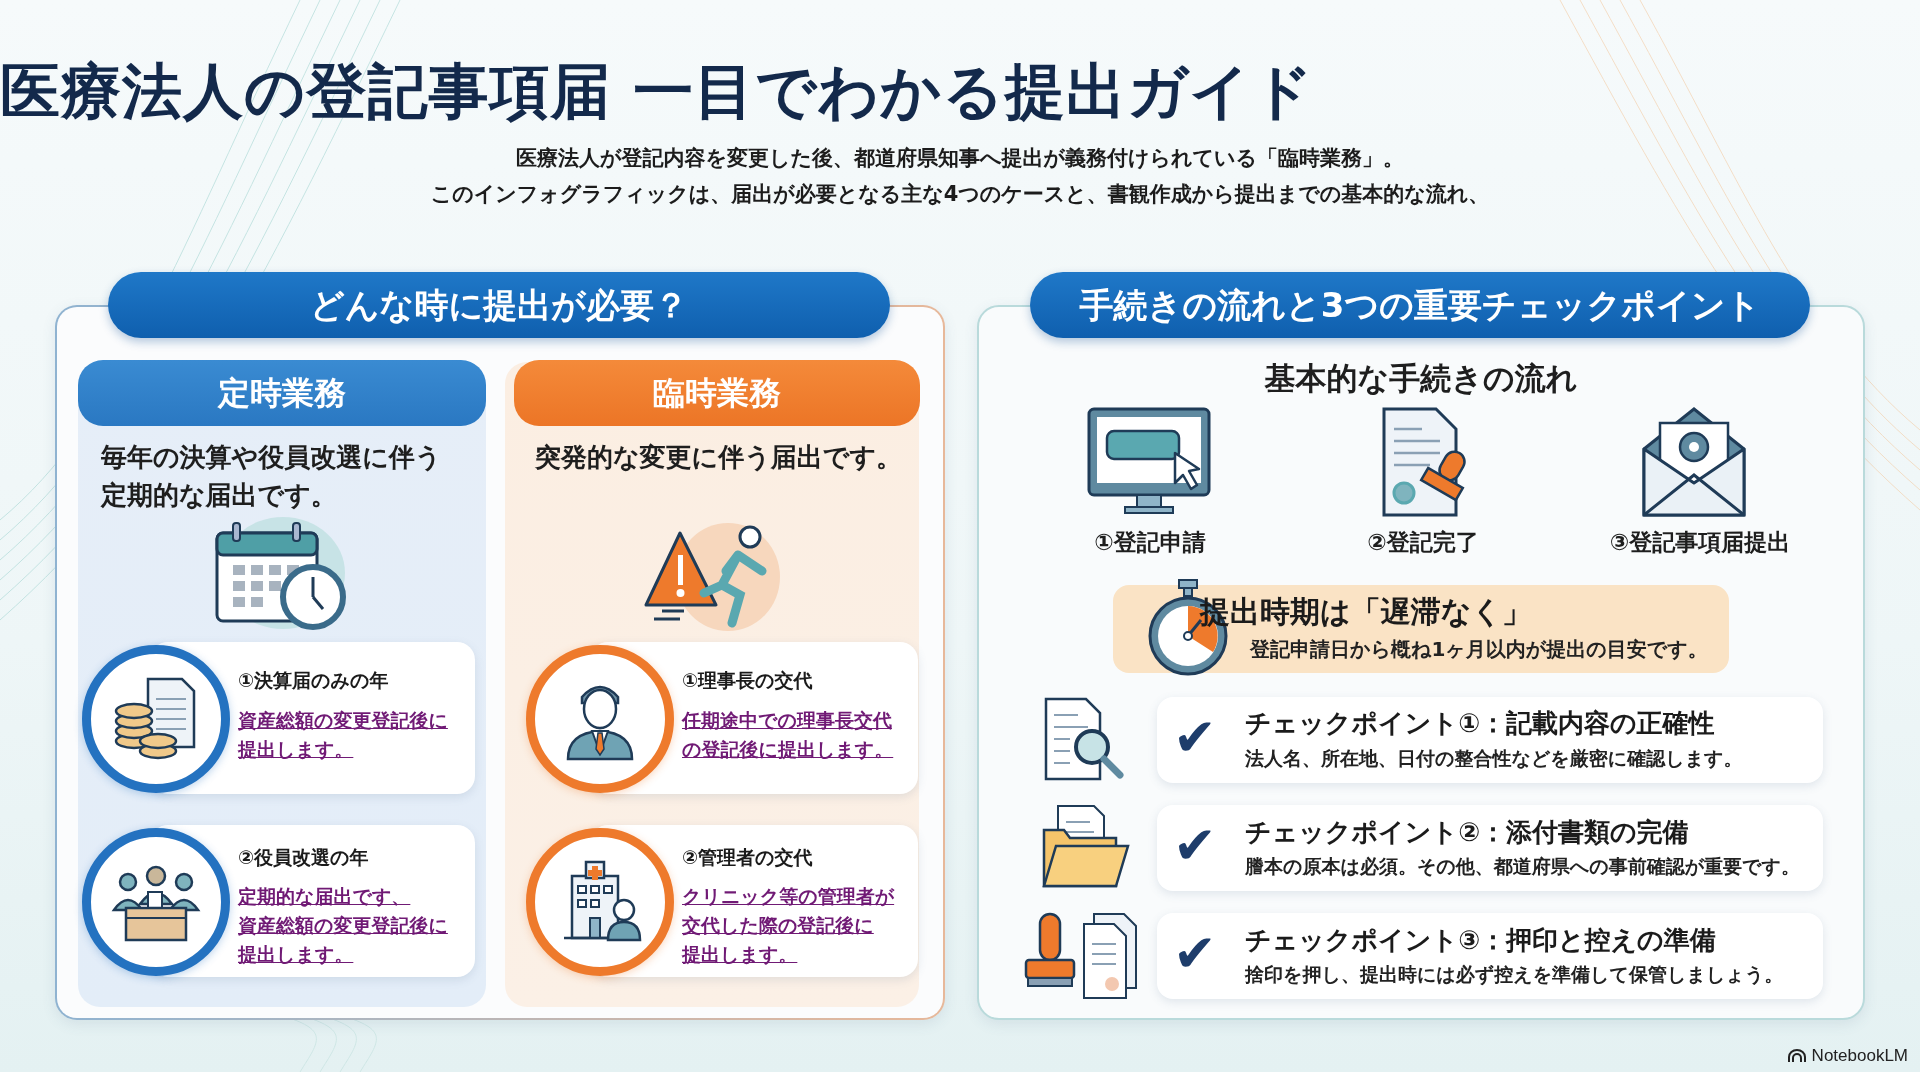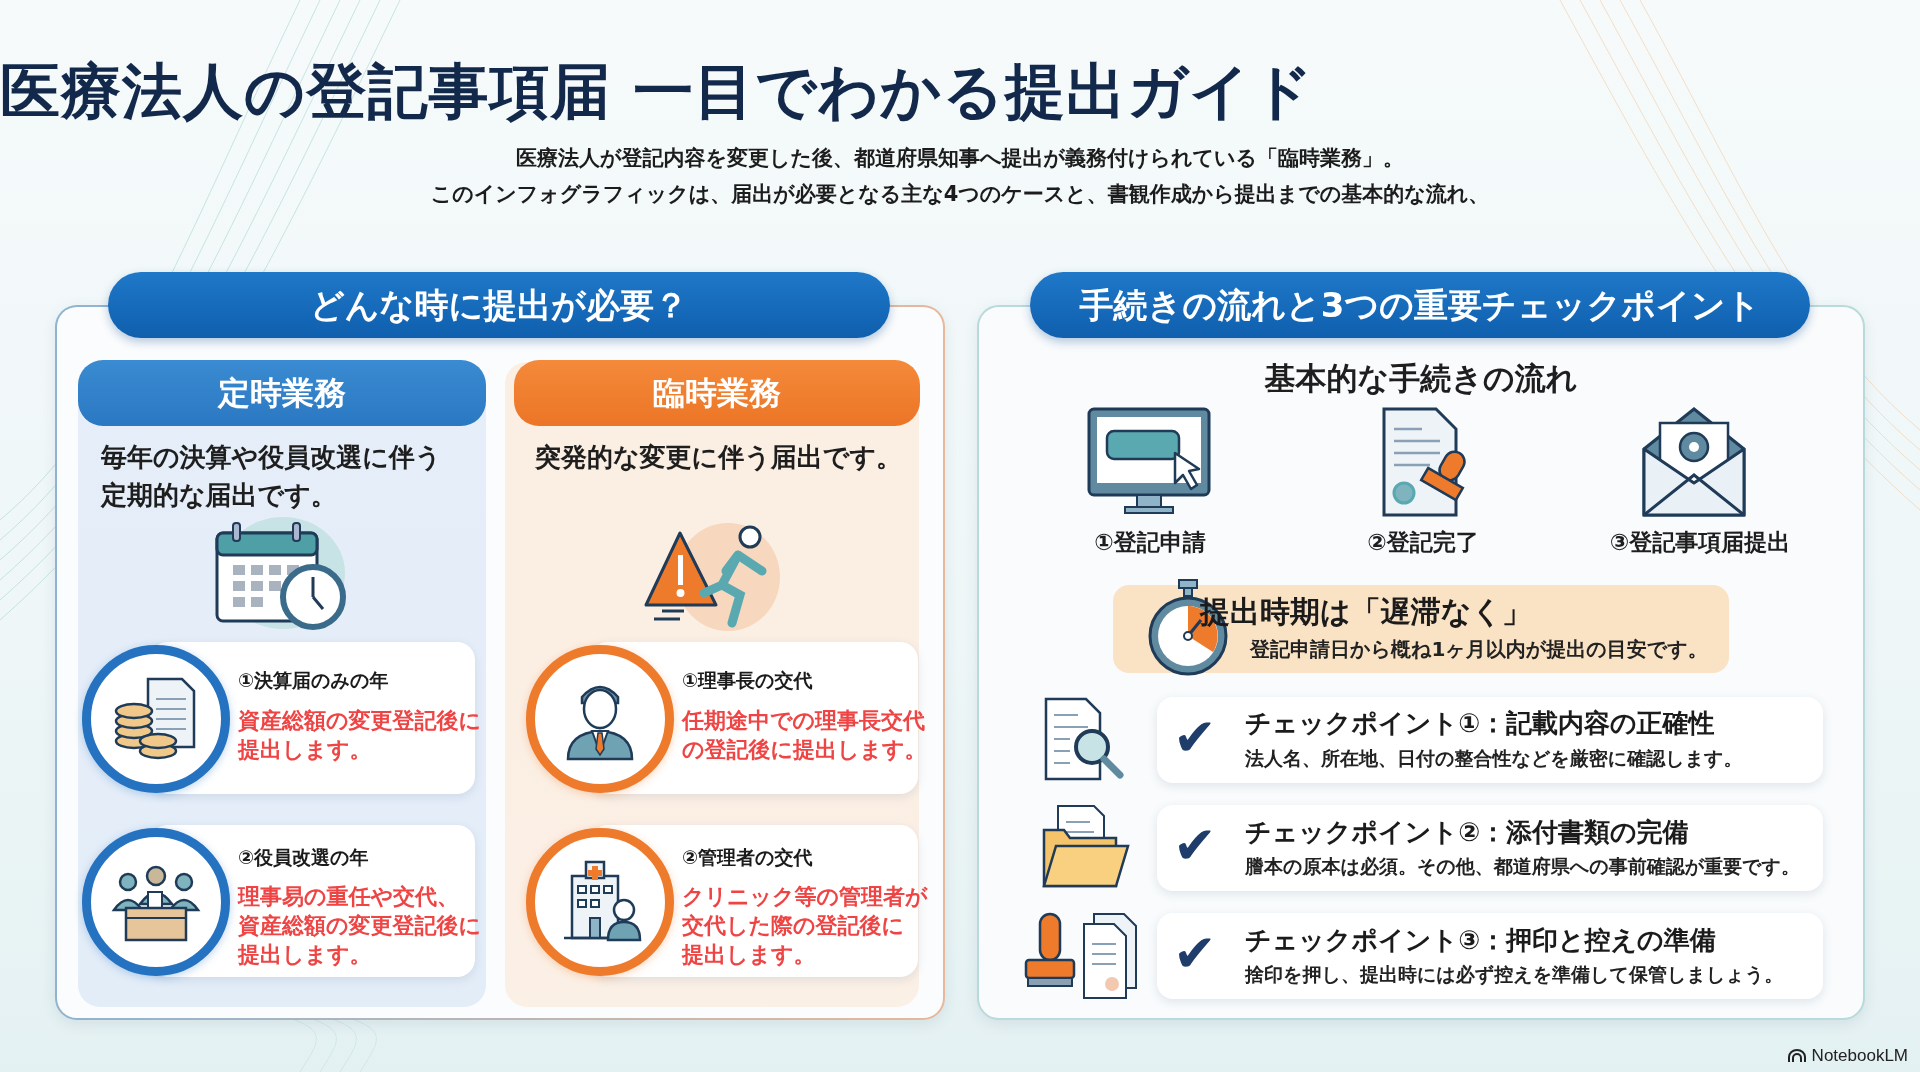--- a/index.html
+++ b/index.html
@@ -58,21 +58,21 @@
     position: absolute; height: 152px; background: #fff; border-radius: 18px;
     box-shadow: 0 3px 10px rgba(80,110,140,0.15);
   }
   .case-ring {
     position: absolute; width: 148px; height: 148px; border-radius: 50%; background: #fff;
     z-index: 4; display: flex; align-items: center; justify-content: center;
   }
   .case-ring.blue { border: 9px solid #2472c0; box-shadow: 0 2px 8px rgba(36,114,192,0.3); }
   .case-ring.orange { border: 9px solid #ee7a2c; box-shadow: 0 2px 8px rgba(238,122,44,0.3); }
   .case-title { position: absolute; font-size: 19px; font-weight: bold; color: #1b1b1b; }
-  .case-desc { position: absolute; font-size: 22px; font-weight: bold; line-height: 29px; color: #ef4444; }
+  .case-desc { position: absolute; font-size: 19px; font-weight: bold; line-height: 29px; color: #701a75; text-decoration: underline; }
   .flow-title { position: absolute; left: 977px; width: 888px; top: 358px; text-align: center;
     font-size: 31px; font-weight: bold; color: #1e1e1e; }
   .step-label { position: absolute; top: 527px; font-size: 23px; font-weight: bold; color: #1e1e1e; text-align:center; width: 220px; }
   .deadline {
     position: absolute; left: 1113px; top: 585px; width: 616px; height: 88px;
     background: #fae3c5; border-radius: 16px;
   }
   .deadline-title { position: absolute; left: 1200px; top: 592px; font-size: 30px; font-weight: bold; color: #1b1b1b; }
   .deadline-desc { position: absolute; left: 1250px; top: 636px; font-size: 20px; font-weight: bold; color: #222; }
   .check-card {
@@ -203,21 +203,21 @@
     </g>
     <circle cx="48" cy="22" r="9" fill="#c9b79a" stroke="#1f3b57" stroke-width="2.5"></circle>
     <path d="M32 50 q16-22 32 0 z" fill="#7fb4be" stroke="#1f3b57" stroke-width="2.5"></path>
     <rect x="40" y="38" width="14" height="18" fill="#fff" stroke="#1f3b57" stroke-width="2"></rect>
     <rect x="18" y="54" width="60" height="32" fill="#e6c59a" stroke="#1f3b57" stroke-width="2.5"></rect>
     <line x1="18" y1="64" x2="78" y2="64" stroke="#1f3b57" stroke-width="2"></line>
   </svg>
 </div>
 <div class="case-title" style="left:238px;top:845px;">②役員改選の年</div>
 <div class="case-desc" style="left:238px;top:882px;">
-  <div>理事易の重任や交代、</div>
+  <div>定期的な届出です、</div>
   <div>資産総額の変更登記後に</div>
   <div>提出します。</div>
 </div>
 
 <div class="case-card" style="left:590px;top:642px;width:328px;"></div>
 <div class="case-ring orange" style="left:526px;top:645px;">
   <svg width="96" height="96" viewBox="0 0 96 96">
     <path d="M30 26 q18-20 36 0 v6 h-36 z" fill="#6f93a8" stroke="#1f3b57" stroke-width="2.5"></path>
     <ellipse cx="48" cy="38" rx="16" ry="19" fill="#fff" stroke="#1f3b57" stroke-width="2.5"></ellipse>
     <path d="M16 88 q0-26 32-28 q32 2 32 28 z" fill="#6fa3b4" stroke="#1f3b57" stroke-width="2.5"></path>

